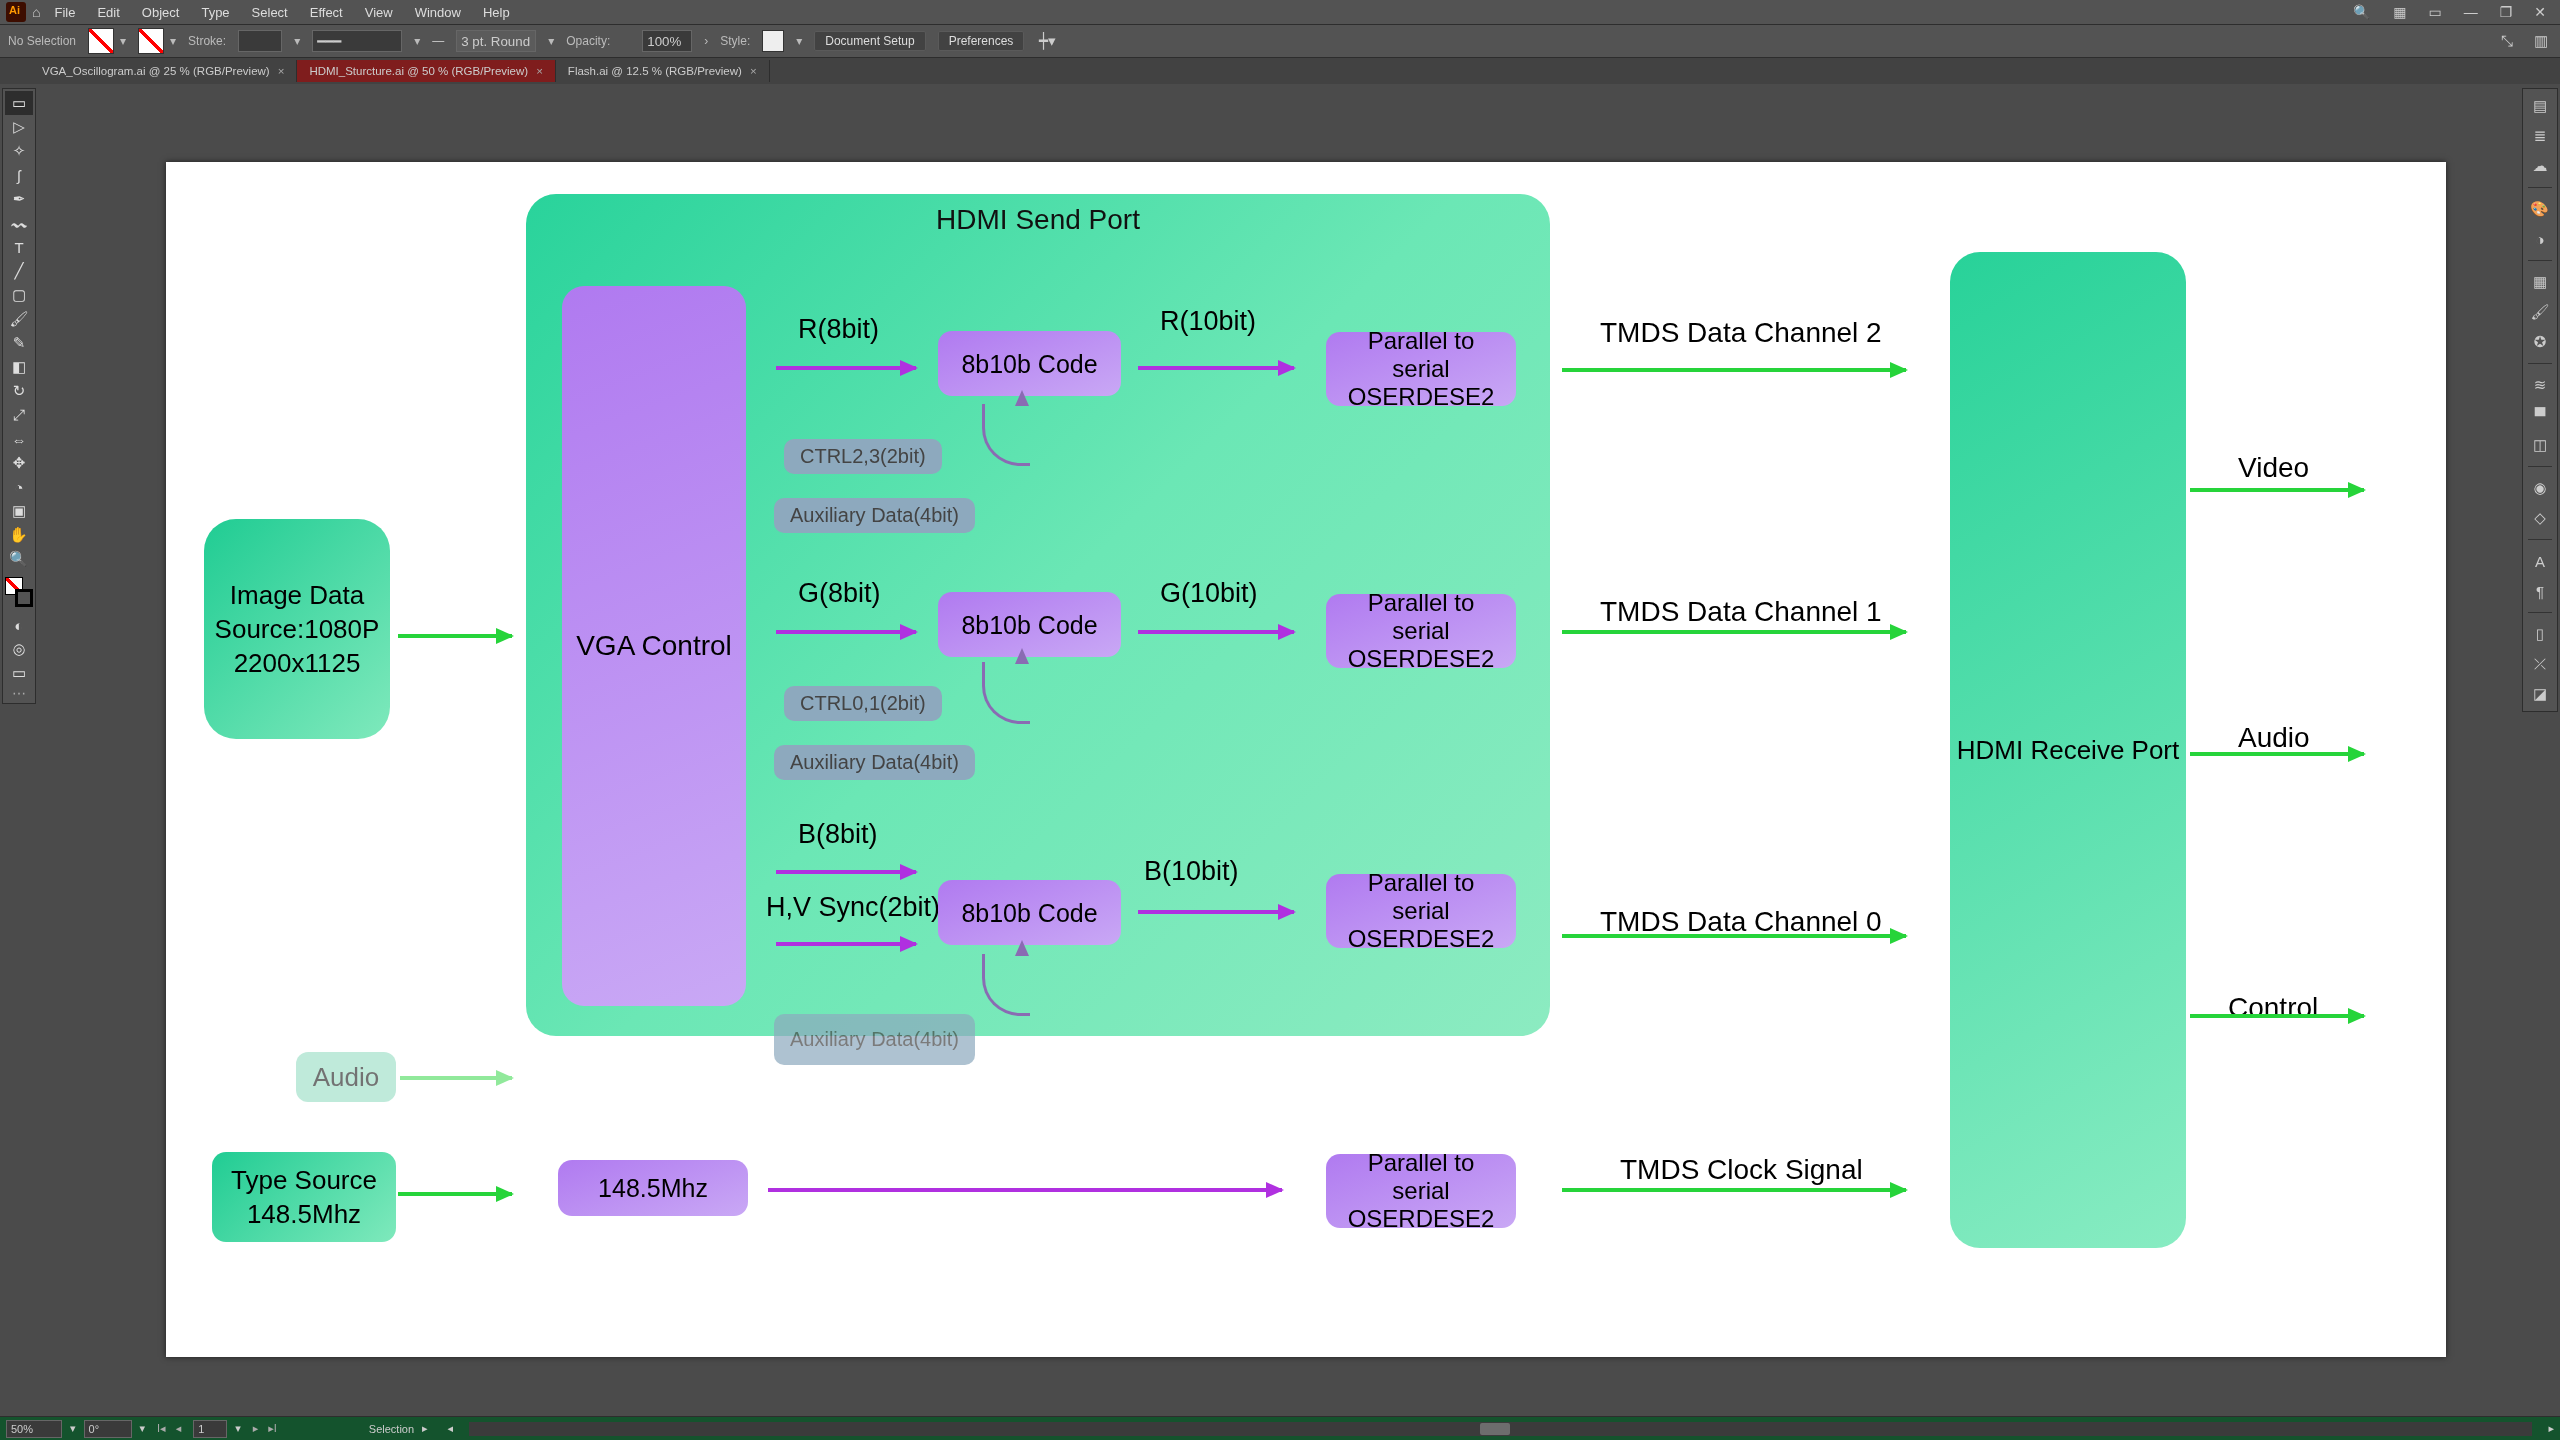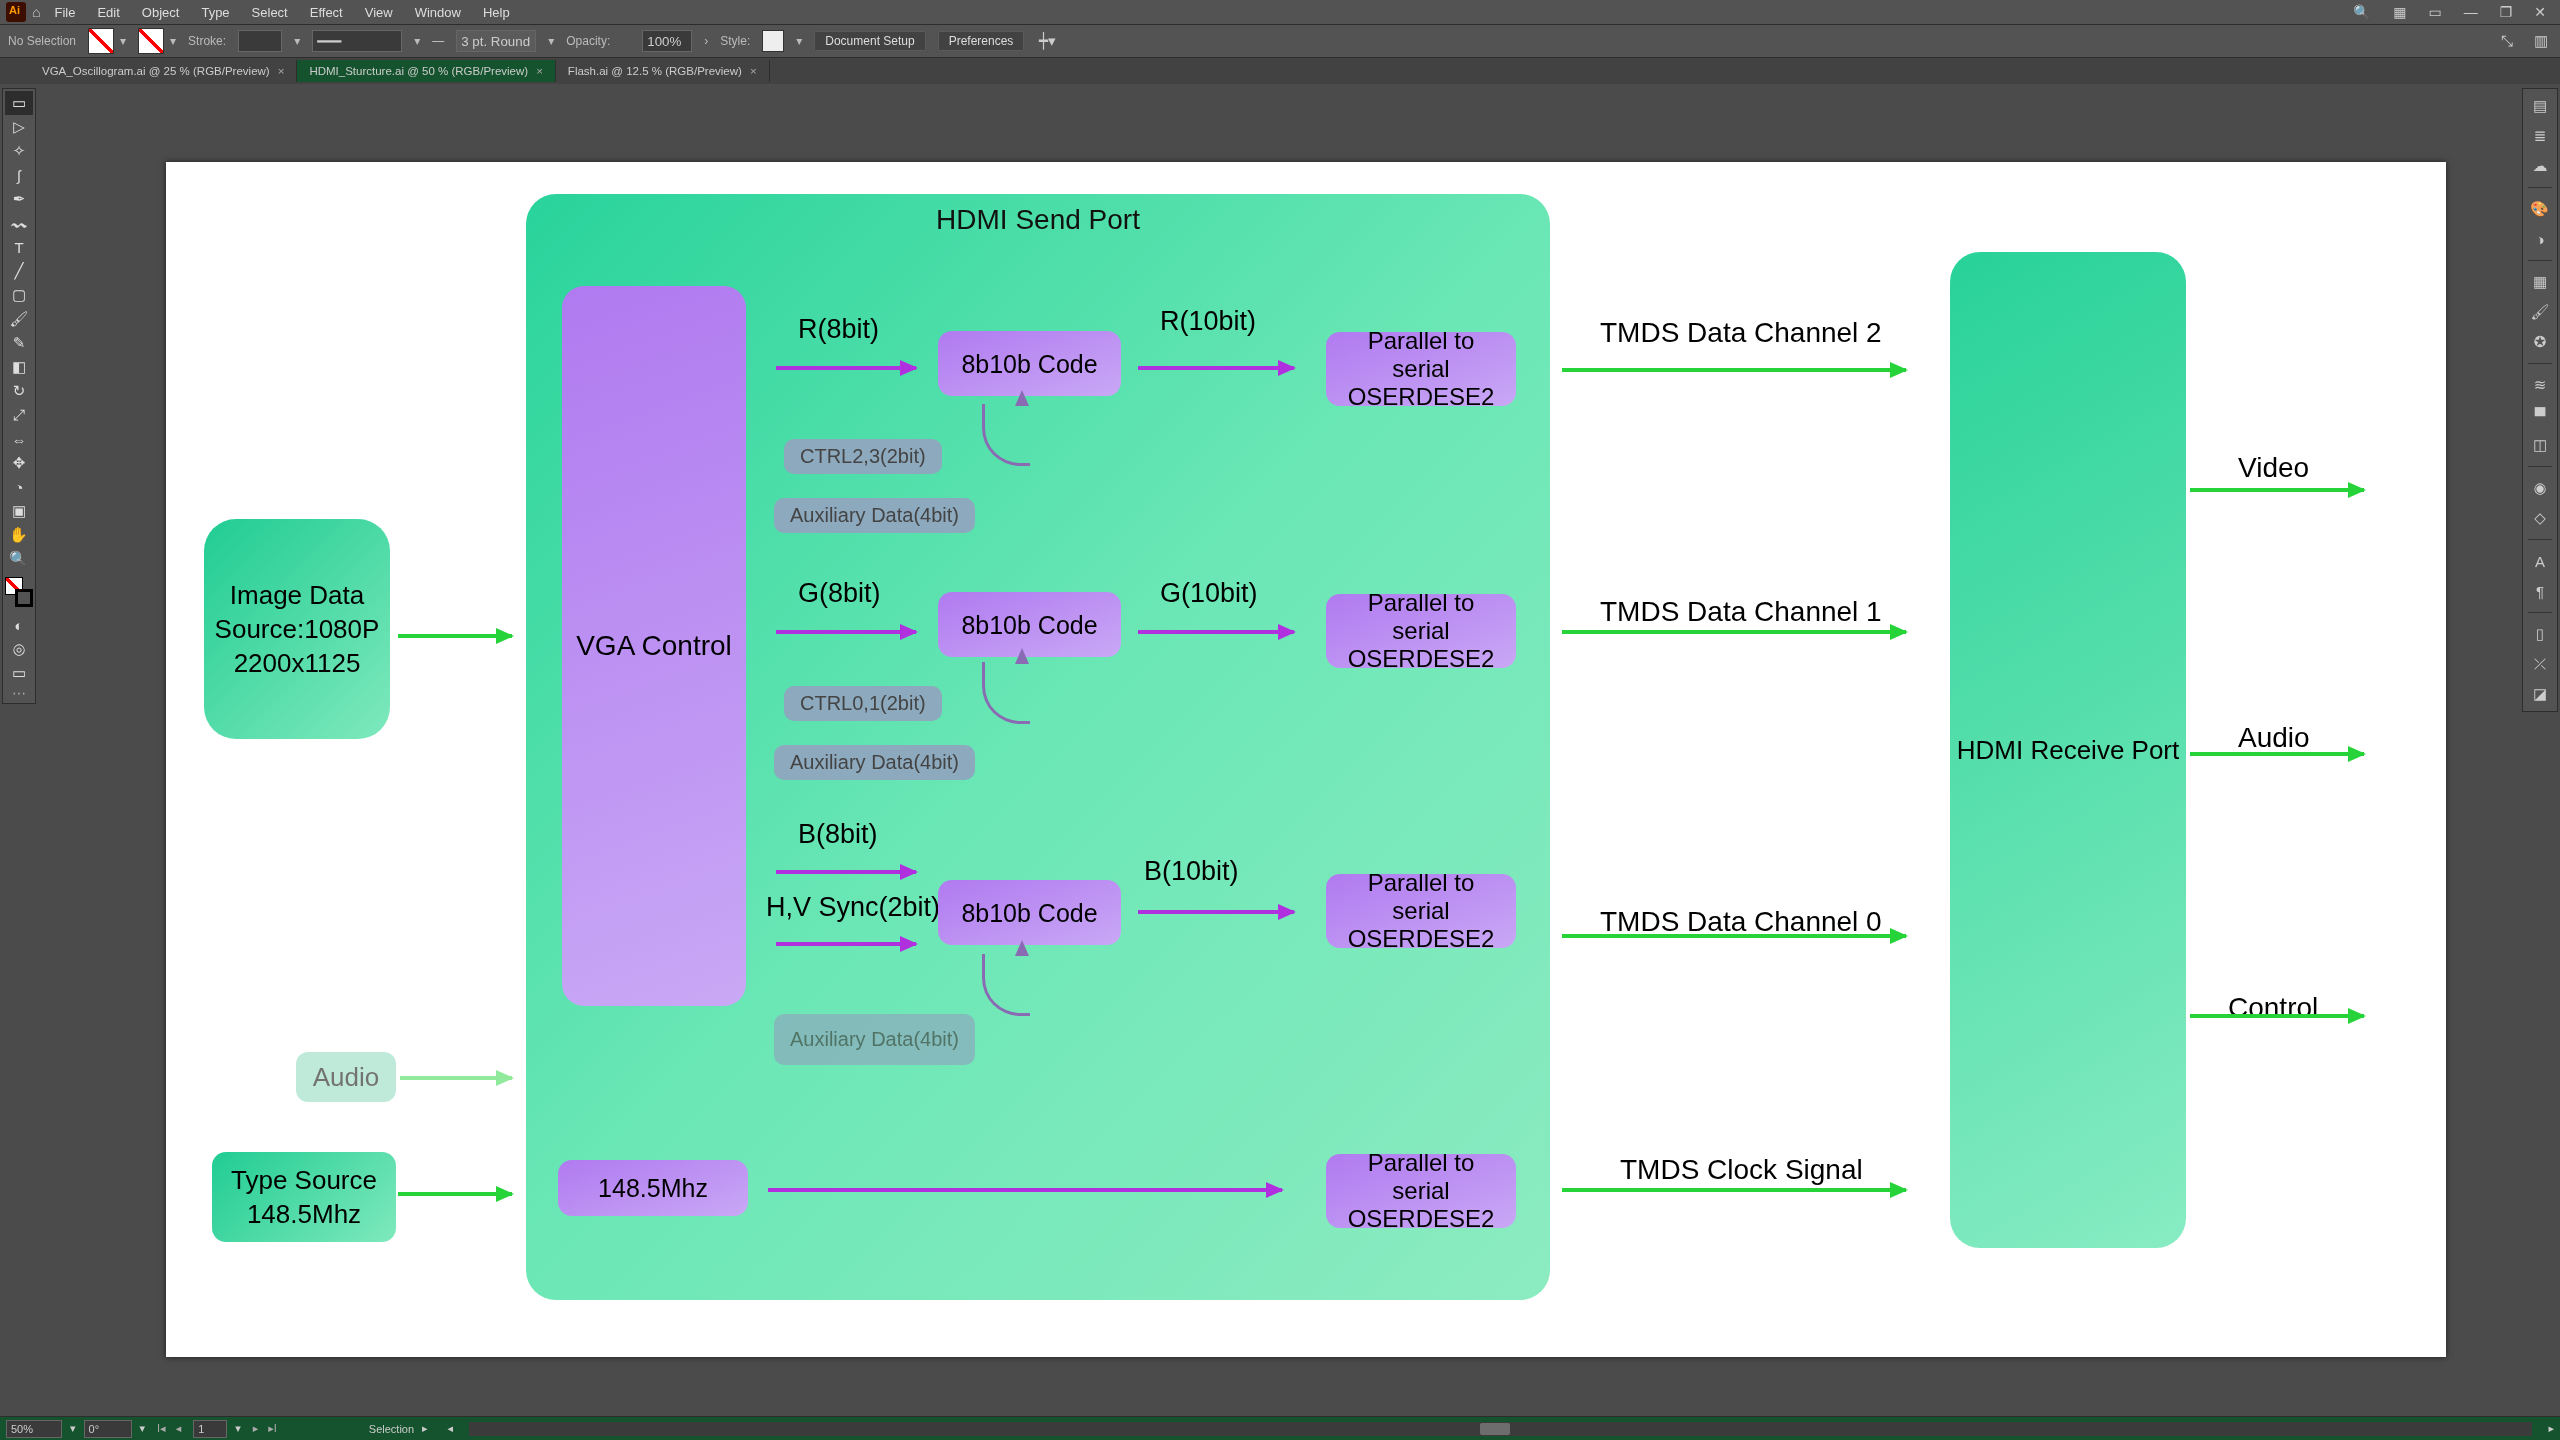--- a/index.html
+++ b/index.html
@@ -19,21 +19,21 @@
   .controlbar .label { color:#bbb; }
   .swatch-none { width:26px; height:26px; background:linear-gradient(45deg,#fff 0 45%,red 45% 55%,#fff 55%);border:1px solid #333; }
   .controlbar .dd { height:22px; background:#3a3a3a; border:1px solid #666; color:#ccc; padding:1px 4px;}
   .controlbar .btn { background:#424242;border:1px solid #5a5a5a;padding:2px 10px;border-radius:2px;color:#ddd;cursor:pointer;}
   .cb-spacer{flex:1;}
   .cb-icon{width:22px;height:22px;color:#ccc;display:flex;align-items:center;justify-content:center;cursor:pointer;font-size:15px;}
 
   
   .doctabs { height:26px; background:#424242; display:flex; align-items:center; padding-left:30px; font-size:11.5px; }
   .doctab { padding:5px 12px; color:#ccc; border-right:1px solid #2d2d2d; cursor:pointer; display:flex; align-items:center; gap:8px; }
-  .doctab.active { background:#14532d; }
+  .doctab.active { background:#7f1d1d; }
   .doctab .close { color:#aaa; }
 
   
   .main { position:relative; height:calc(1440px - 24px - 34px - 26px - 24px); }
 
   
   .toolbox { position:absolute; left:2px; top:4px; width:34px; background:#535353; border:1px solid #2d2d2d; display:flex; flex-direction:column; align-items:center; padding:2px 0; }
   .tool { width:28px; height:24px; color:#ddd; display:flex; align-items:center; justify-content:center; cursor:pointer; font-size:15px; }
   .tool.sel { background:#2d2d2d; }
   .fillstroke { width:28px; height:30px; position:relative; margin:6px 0;}
@@ -46,21 +46,21 @@
   .rightstrip { position:absolute; right:2px; top:4px; width:36px; background:#535353; border:1px solid #2d2d2d; display:flex; flex-direction:column; align-items:center; padding:4px 0; gap:4px; }
   .rightstrip .ricon{width:26px;height:26px;color:#ccc;display:flex;align-items:center;justify-content:center;cursor:pointer;font-size:15px;}
   .rightstrip .divider{width:24px;height:1px;background:#333;margin:4px 0;}
 
   
   .scrollpane{position:absolute;left:40px;right:42px;top:4px;bottom:4px;overflow:hidden;}
   .artboard { position:absolute; left:126px; top:74px; width:2280px; height:1195px; background:#ffffff; box-shadow:0 0 6px rgba(0,0,0,.6);}
   .diagram { position:relative; width:100%; height:100%; font-family:Arial,Helvetica,sans-serif; color:#000; }
 
   
-  .sendport { position:absolute; left:360px; top:32px; width:1024px; height:1106px; border-radius:30px; padding-top:10px; background:linear-gradient(135deg,#29d39b 0%, #6be7b5 50%, #8cebc1 100%); }
+  .sendport { position:absolute; left:360px; top:32px; width:1024px; height:842px; border-radius:30px; padding-top:10px; background:linear-gradient(135deg,#29d39b 0%, #6be7b5 50%, #8cebc1 100%); }
   .sendport-title{ text-align:center; font-size:28px; color:#111; font-weight:400; }
 
   
   .gbox { position:absolute; border-radius:32px; background:linear-gradient(135deg,#20cc93,#7fe9bc); display:flex;flex-direction:column;align-items:center;justify-content:center; font-size:26px; line-height:34px; color:#000; padding:6px 10px; text-align:center;}
   .pbox { position:absolute; border-radius:14px; background:linear-gradient(160deg,#b07af0,#c9a8f5); display:flex;flex-direction:column;align-items:center;justify-content:center;font-size:25px;line-height:32px;color:#000;padding:8px 14px;text-align:center;}
   .aux { position:absolute; border-radius:10px; background:#8da9be; color:#444; font-size:20px; padding:6px 16px;}
   .aux.faded{opacity:.7;}
 
   
   .arrow-m { position:absolute; height:0; border-top:4px solid #b030e0;}

